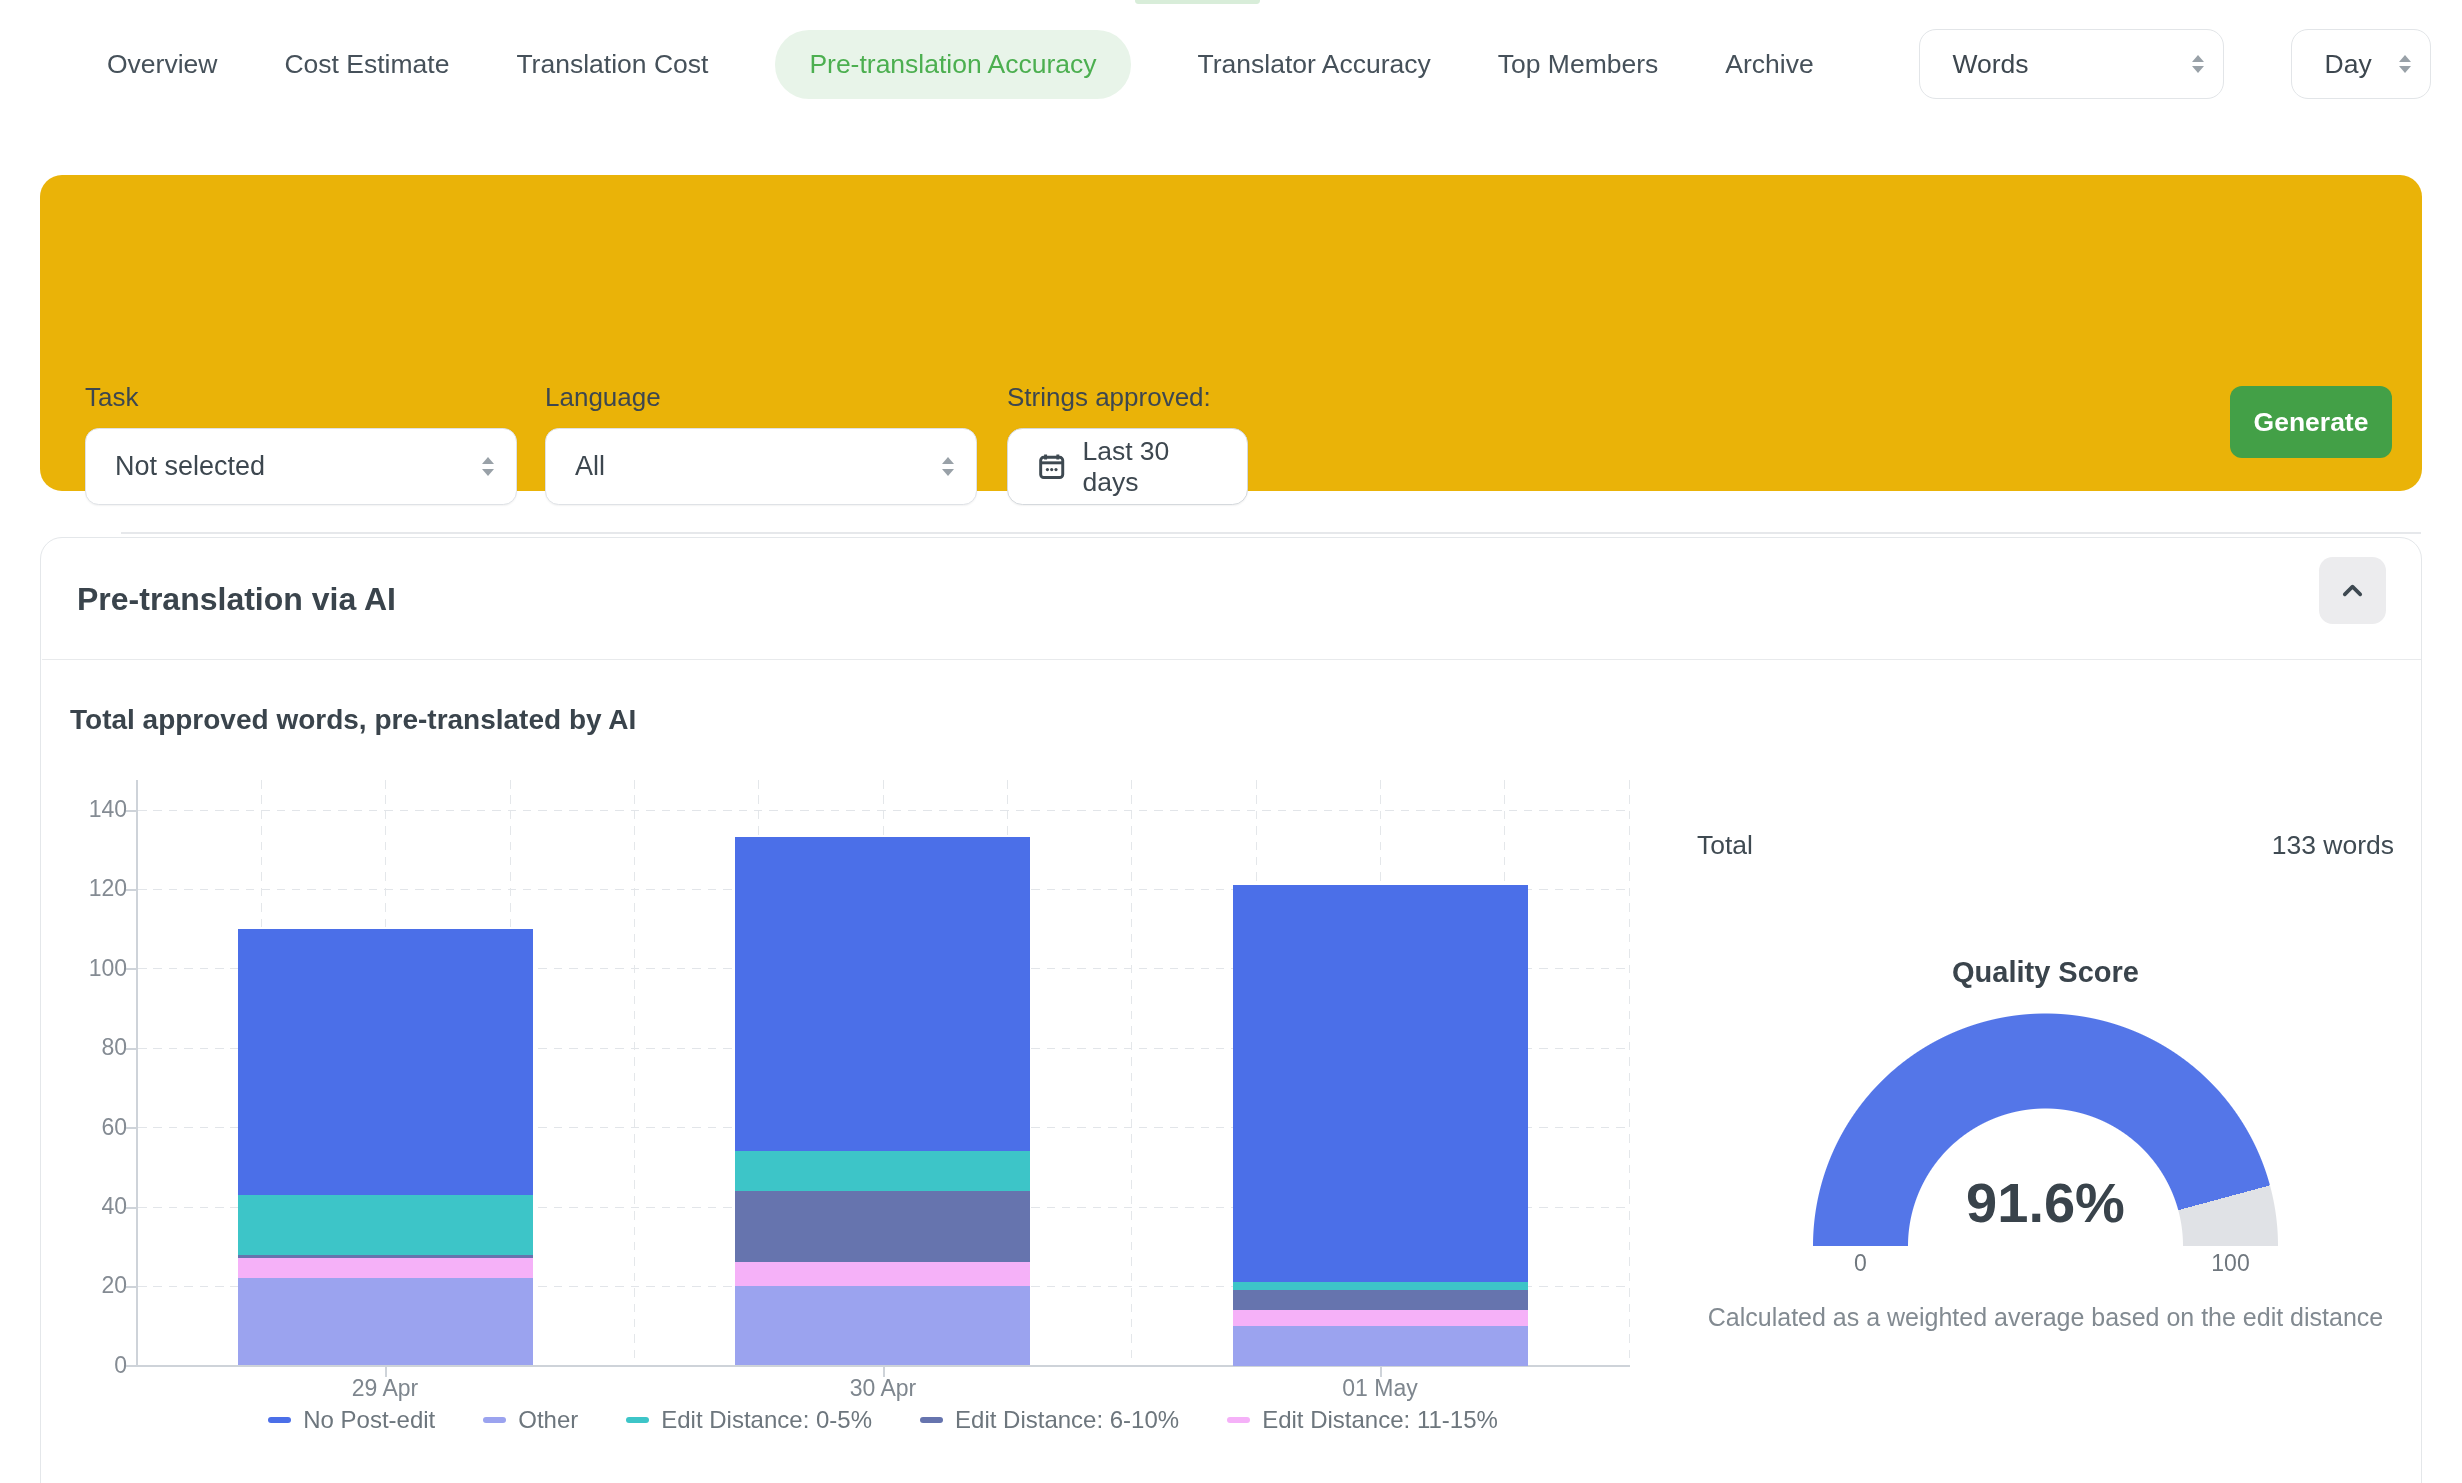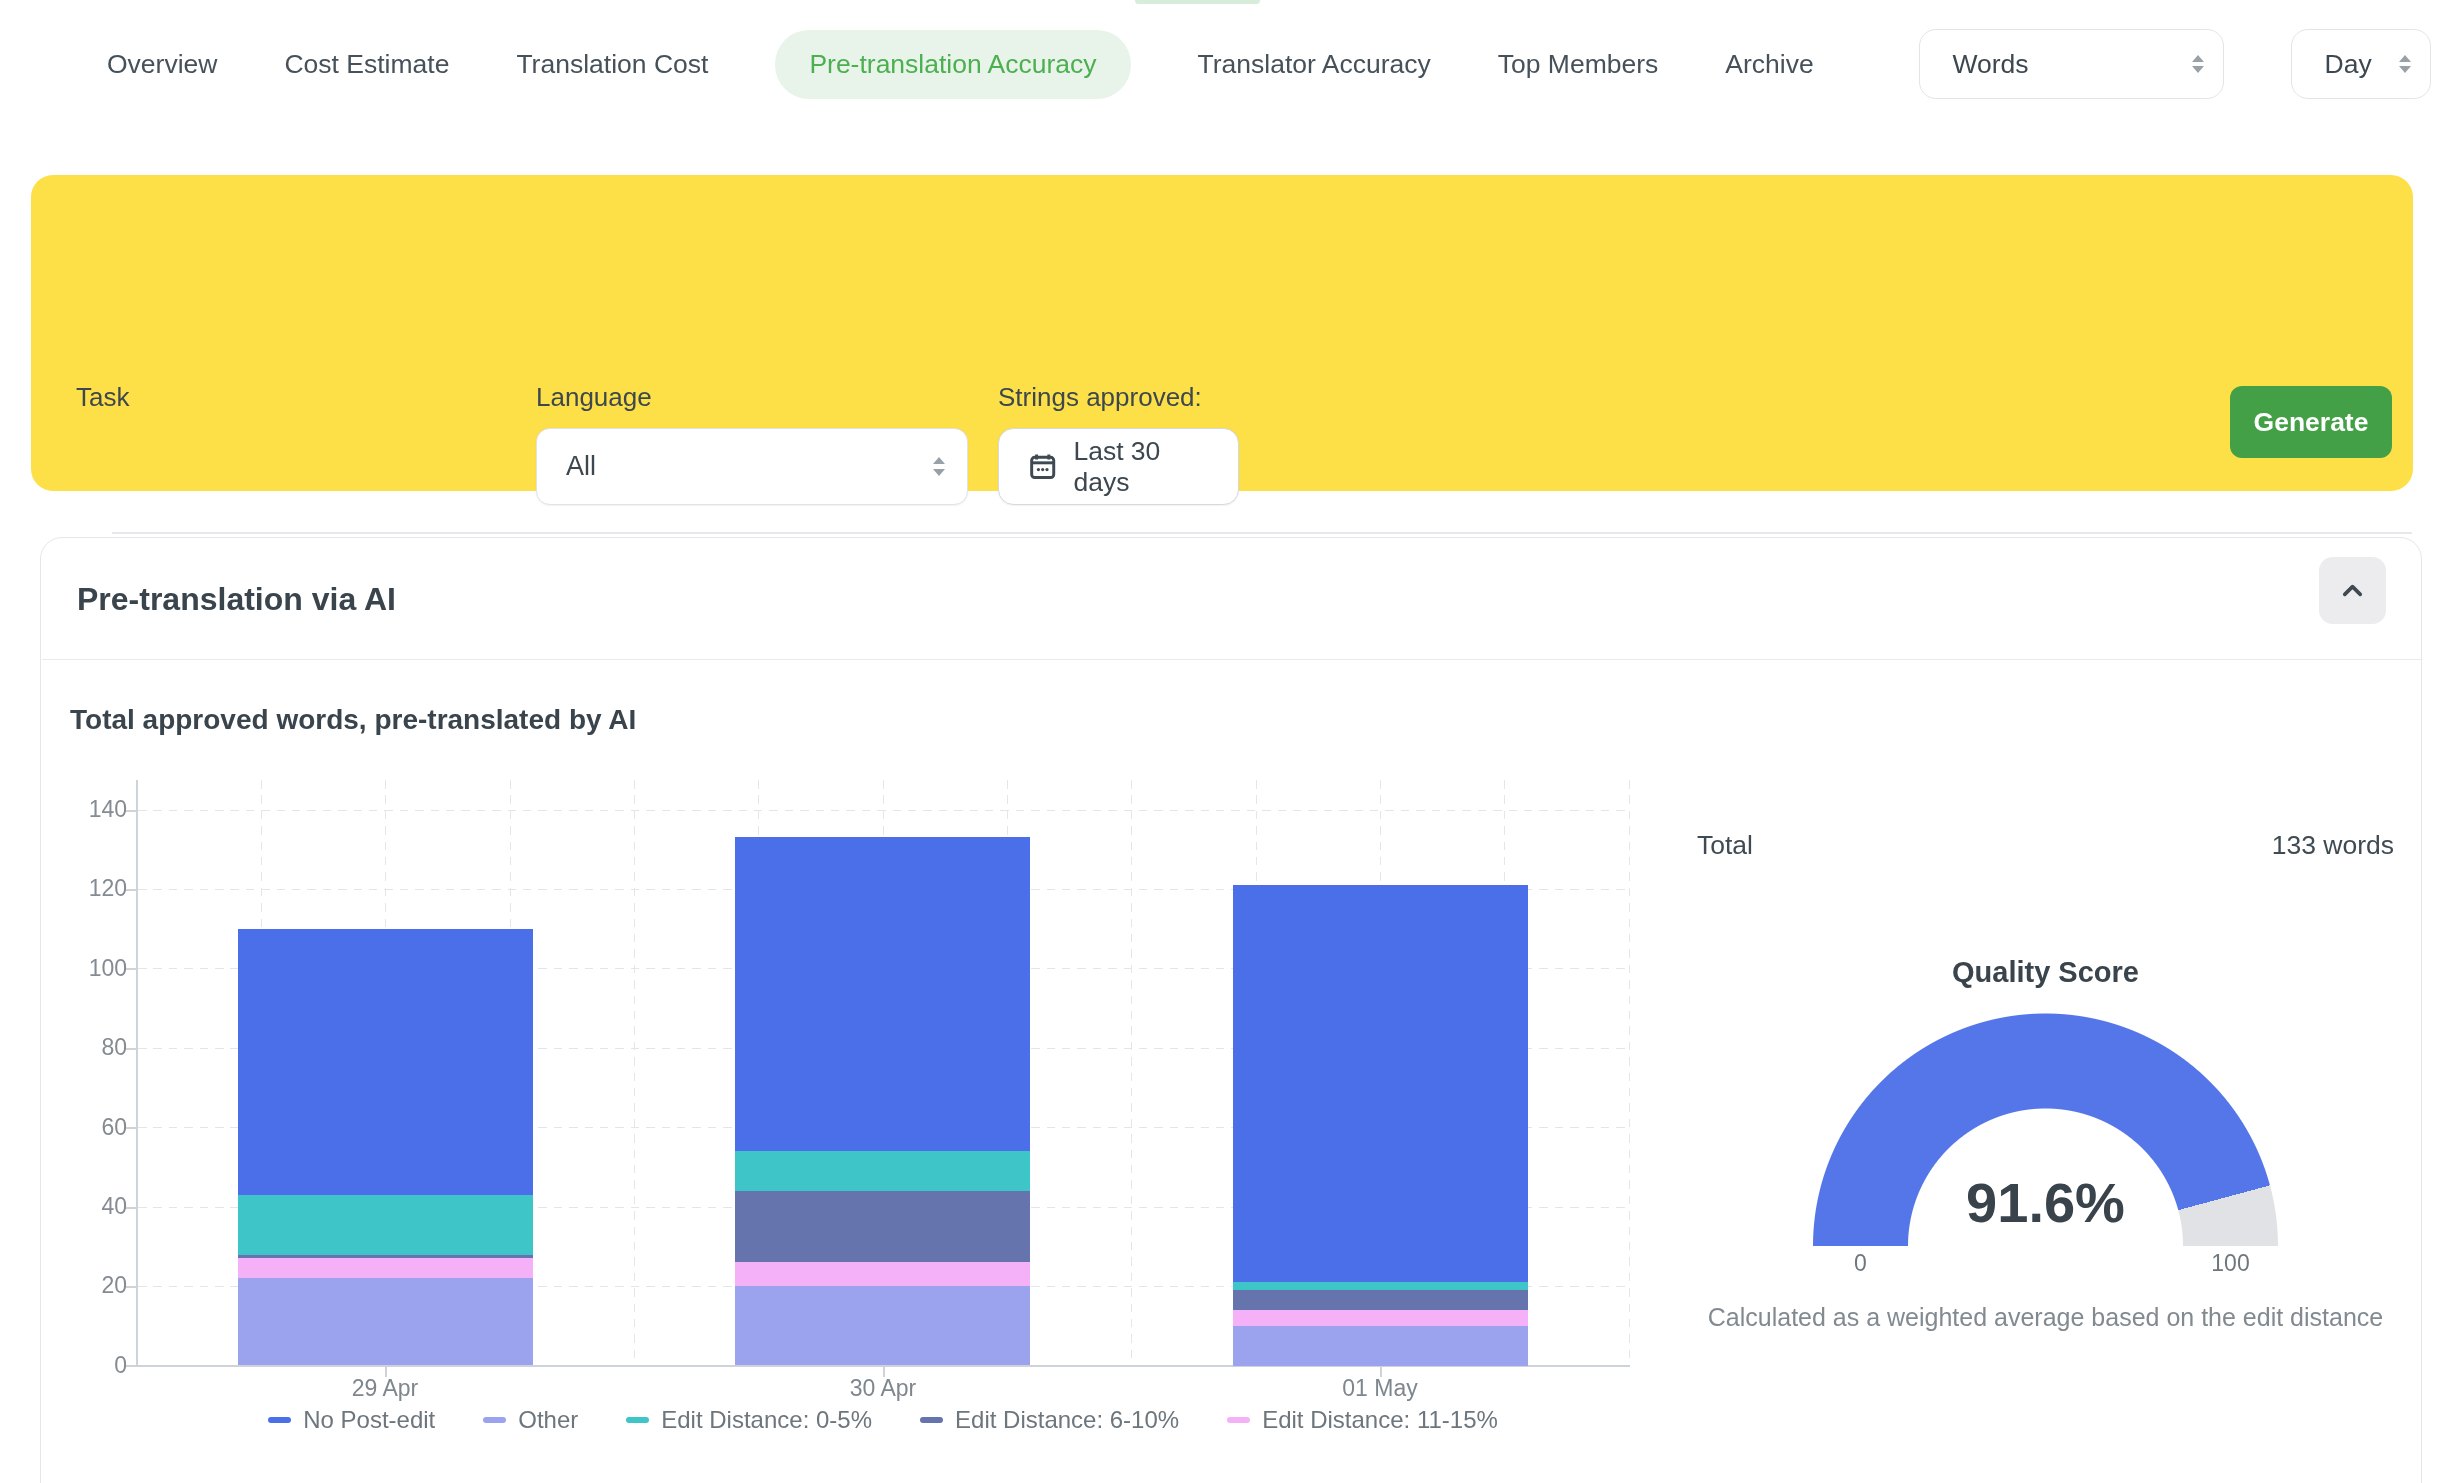--- a/index.html
+++ b/index.html
@@ -14,22 +14,22 @@
   .tab.active { color:#4caf50; background:#e8f4e9; padding:19px 34px; border-radius:34px; }
   .green-fragment { position:absolute; left:1135px; top:0; width:125px; height:4.3px;
     background:#d8edd9; border-radius:0 0 3.4px 3.4px; }
   .nav-select { height:70px; border:1.7px solid #e2e5e8; border-radius:17px; background:#fff;
     display:flex; align-items:center; justify-content:space-between;
     padding:0 19px 0 32.5px; font-size:26.5px; color:#3d474f; cursor:pointer; }
   .nav-select.words { margin-left:auto; width:305px; }
   .nav-select.day { width:140px; }
 
   
-  .filter-card { position:absolute; left:31px; top:175px; width:2382px; height:316px;
-    background:#fde047; border-radius:22px; }
+  .filter-card { position:absolute; left:40px; top:175px; width:2382px; height:316px;
+    background:#eab308; border-radius:22px; }
   .field-label { position:absolute; top:207px; font-size:26px; color:#3d474f; }
   .control { position:absolute; top:253px; height:77px; background:#fff;
     border:1.7px solid #dfe2e6; border-radius:13.7px; display:flex; align-items:center;
     justify-content:space-between; padding:0 22px 0 29px; font-size:27px; color:#3d474f;
     box-shadow:0 0.9px 1.7px rgba(0,0,0,.05); cursor:pointer; }
   .date-btn { justify-content:flex-start; gap:16px; border-radius:15.4px; border-color:#d5d9dd; font-size:26.5px; }
   .filter-divider { position:absolute; left:81px; top:357px; width:2300px; height:1.7px; background:#e6e8eb; }
   .btn { position:absolute; top:386px; height:72px; background:#fff; border:1.7px solid #dfe2e6;
     border-radius:15.4px; display:inline-flex; align-items:center; gap:13.7px; padding:0 26px;
     font-size:26.5px; color:#3d474f; cursor:pointer; box-shadow:0 0.9px 1.7px rgba(0,0,0,.05); }
@@ -123,20 +123,27 @@
         <i class="dn"></i>
       </span>
   </div>
 </nav>
 
 <section class="filter-card">
   <span class="field-label" style="left:45px;">Task</span>
   <span class="field-label" style="left:505px;">Language</span>
   <span class="field-label" style="left:967px;">Strings approved:</span>
 
+  <div class="control" style="left:45px; width:432px;">
+    <span>Not selected</span>
+    <span class="stepper">
+        <i class="up"></i>
+        <i class="dn"></i>
+      </span>
+  </div>
   <div class="control" style="left:505px; width:432px;">
     <span>All</span>
     <span class="stepper">
         <i class="up"></i>
         <i class="dn"></i>
       </span>
   </div>
   <div class="control date-btn" style="left:967px; width:241px;">
     <svg width="31" height="31" viewBox="0 0 24 24">
       <rect x="3" y="4.5" width="18" height="16.5" rx="2.5" fill="none" stroke="#3e4951" stroke-width="2.4"></rect>

